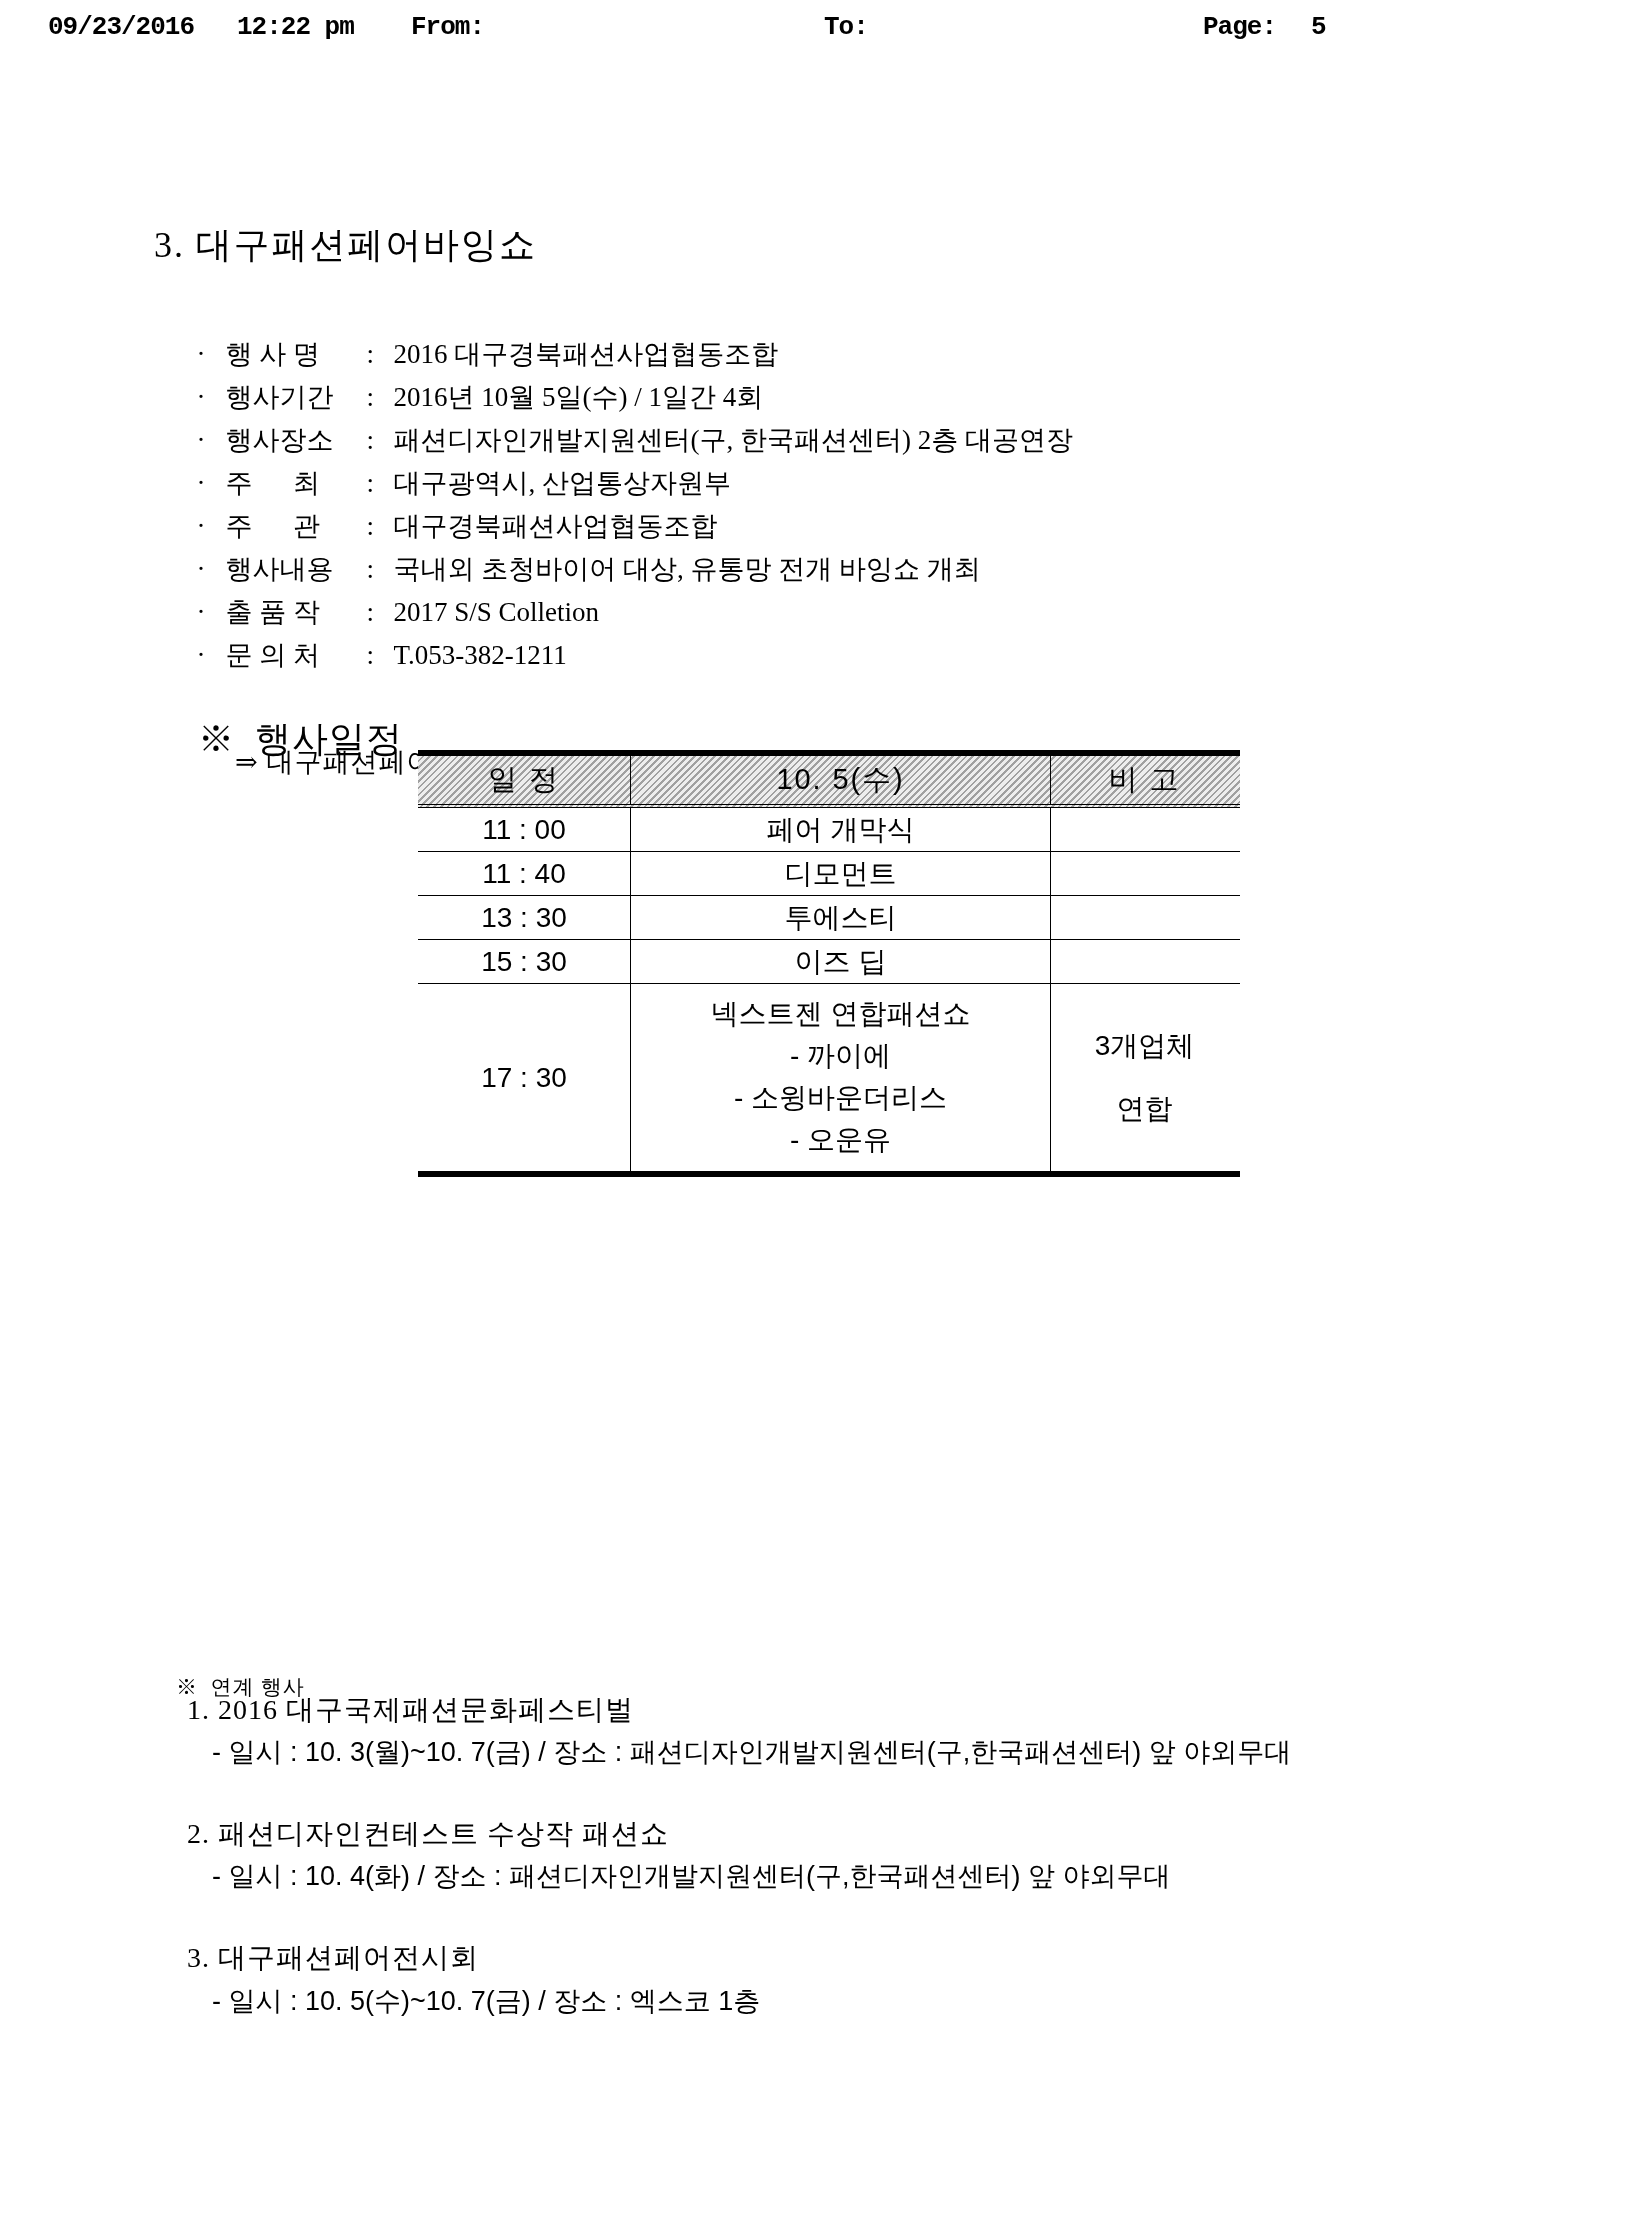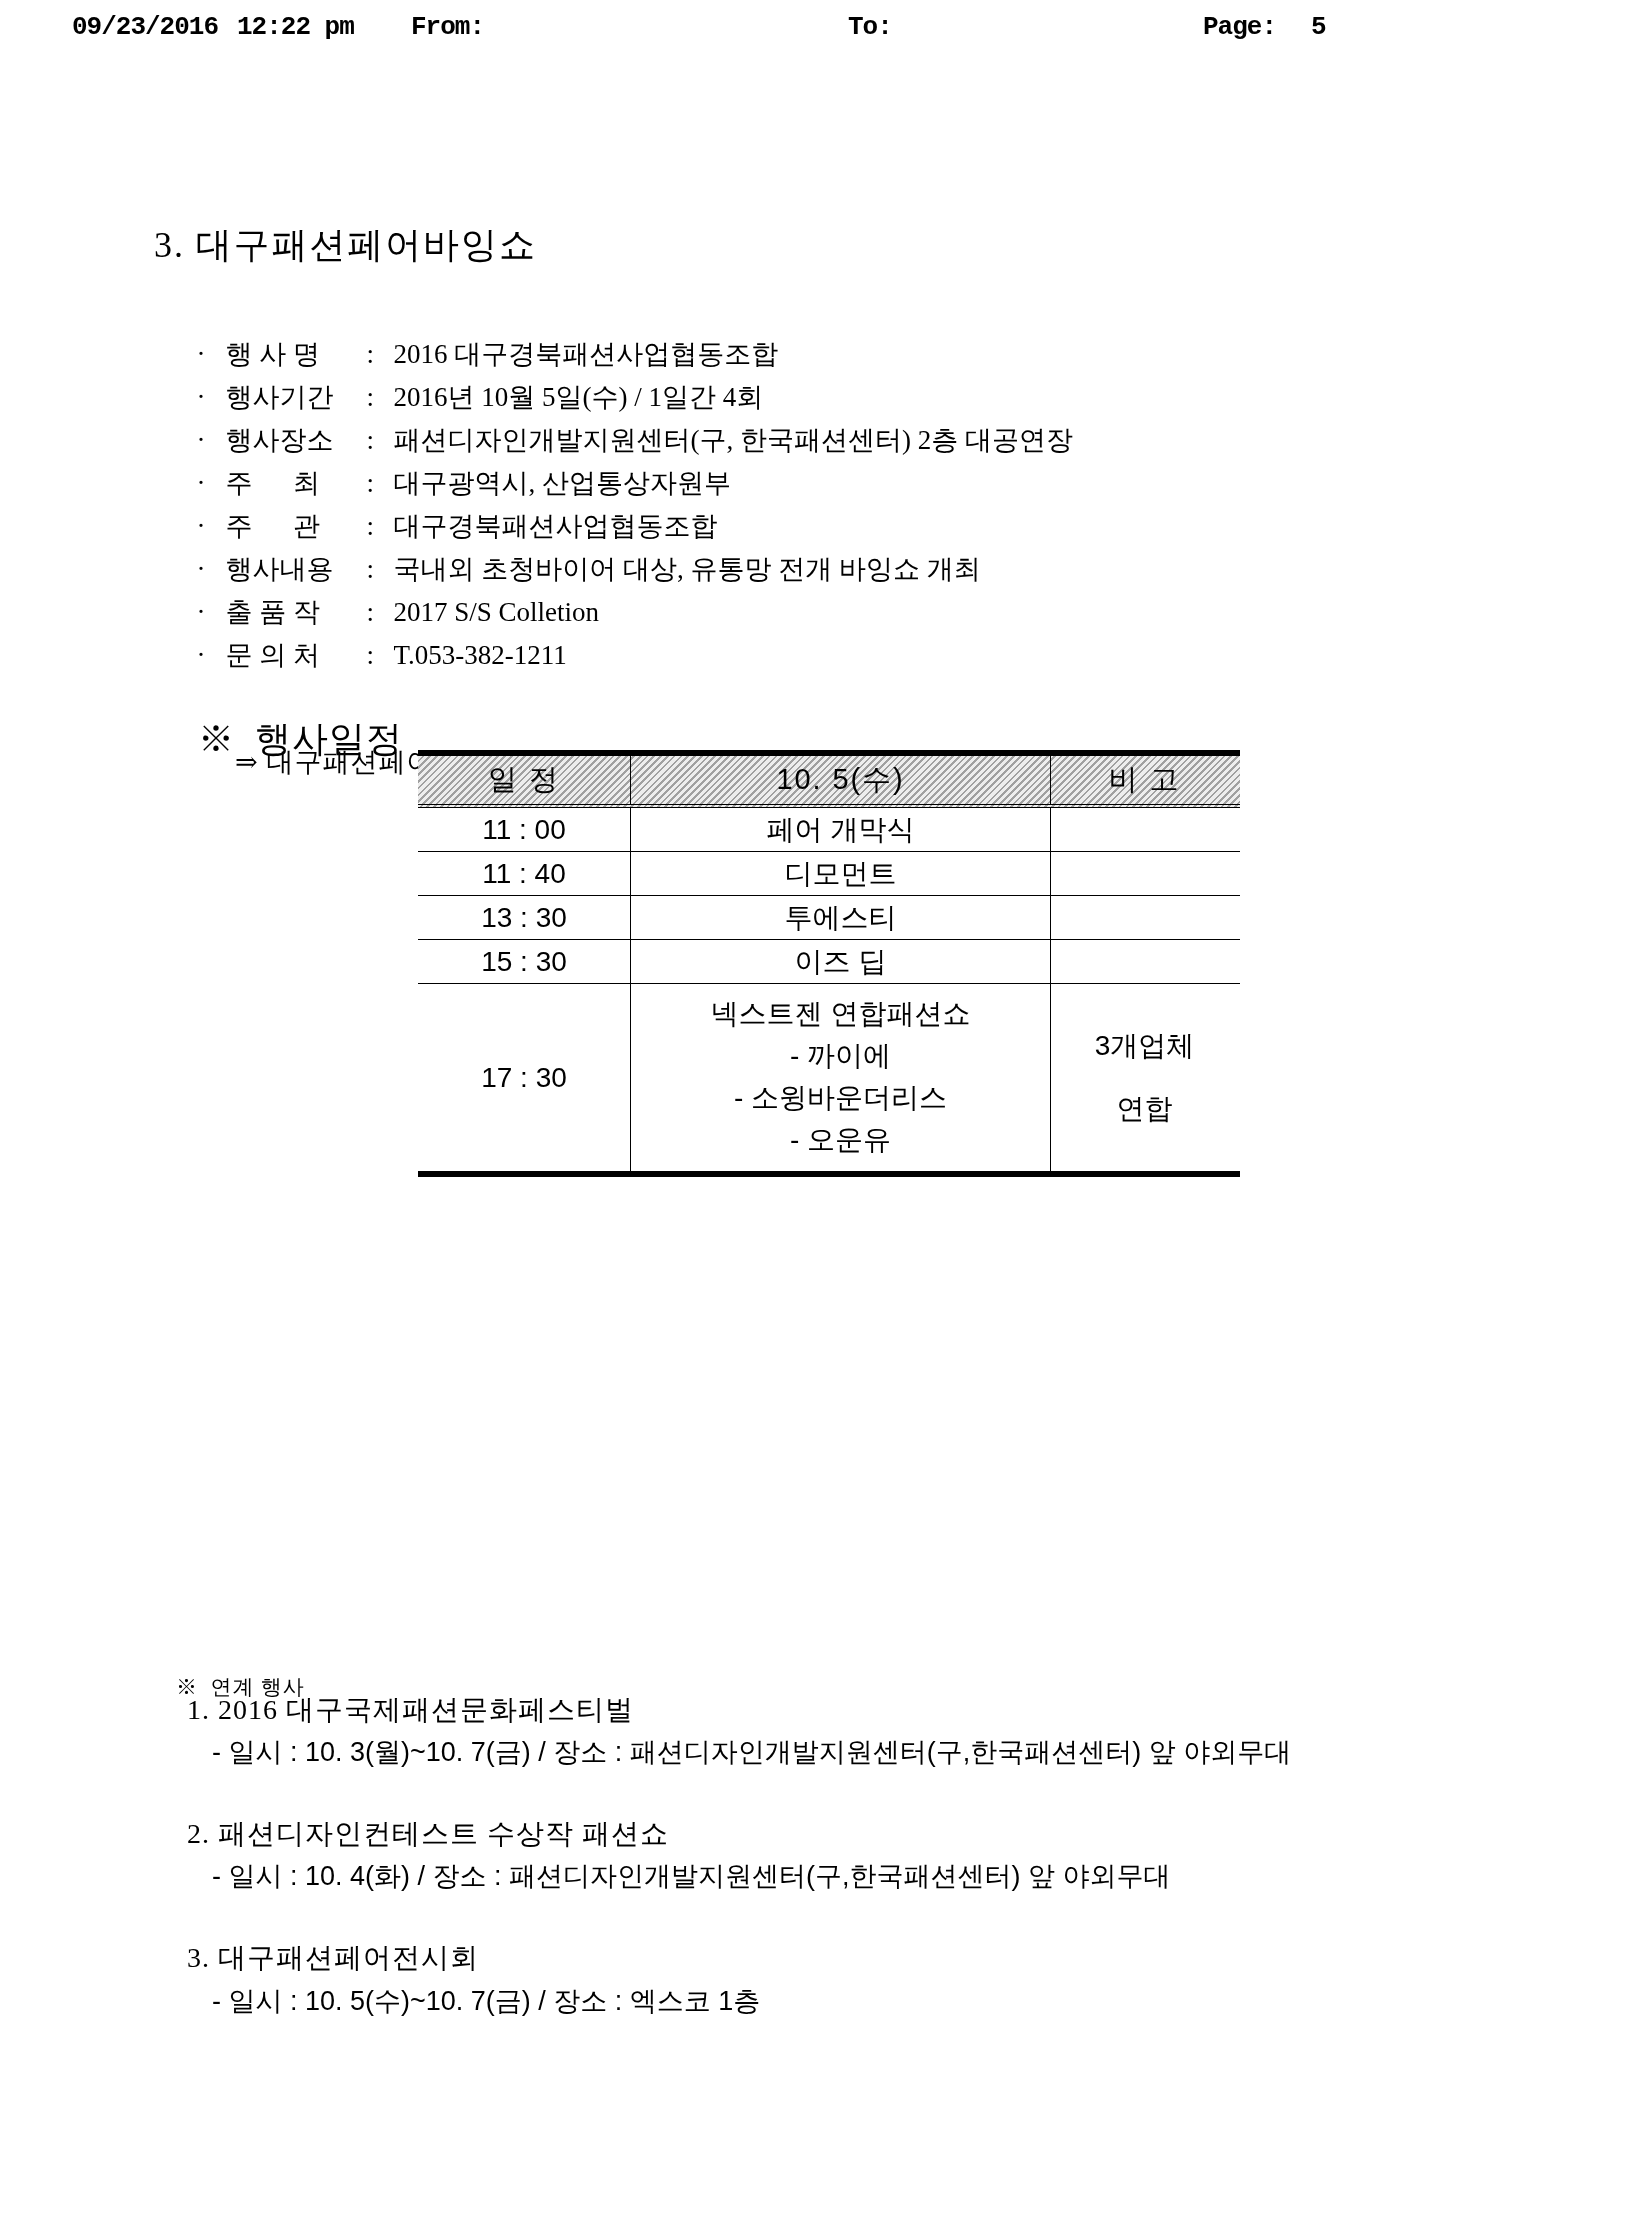--- a/index.html
+++ b/index.html
@@ -15,24 +15,24 @@
   .serif { font-family: "Liberation Serif", "DejaVu Serif", serif; }
   .sans  { font-family: "Liberation Sans", "DejaVu Sans", sans-serif; }
 
   
   .fax-header { position: absolute; top: 11.5px; left: 0; width: 100%; height: 32.5px; }
   .fax-header span {
     position: absolute; top: 0;
     font-family: "Liberation Mono", "DejaVu Sans Mono", monospace;
     font-weight: bold; font-size: 26px; letter-spacing: -1px; white-space: pre;
   }
-  .fx-date { left: 48px; margin-left: 24px; }
+  .fx-date { left: 48px; }
   .fx-time { left: 237px; }
   .fx-from { left: 411px; }
-  .fx-to   { left: 824px; margin-left: 24px; }
+  .fx-to   { left: 824px; }
   .fx-pagelabel { left: 1203px; }
   .fx-pagenum  { left: 1311px; }
 
   
   .sec3-title {
     position: absolute; left: 154px; top: 221px;
     font-size: 36px; letter-spacing: 1.9px; white-space: pre;
   }
   .bullet-list { position: absolute; left: 156px; top: 290px; width: 1195px; }
   .bullet-line { height: 43px; line-height: 43px; font-size: 27px; white-space: pre; }

